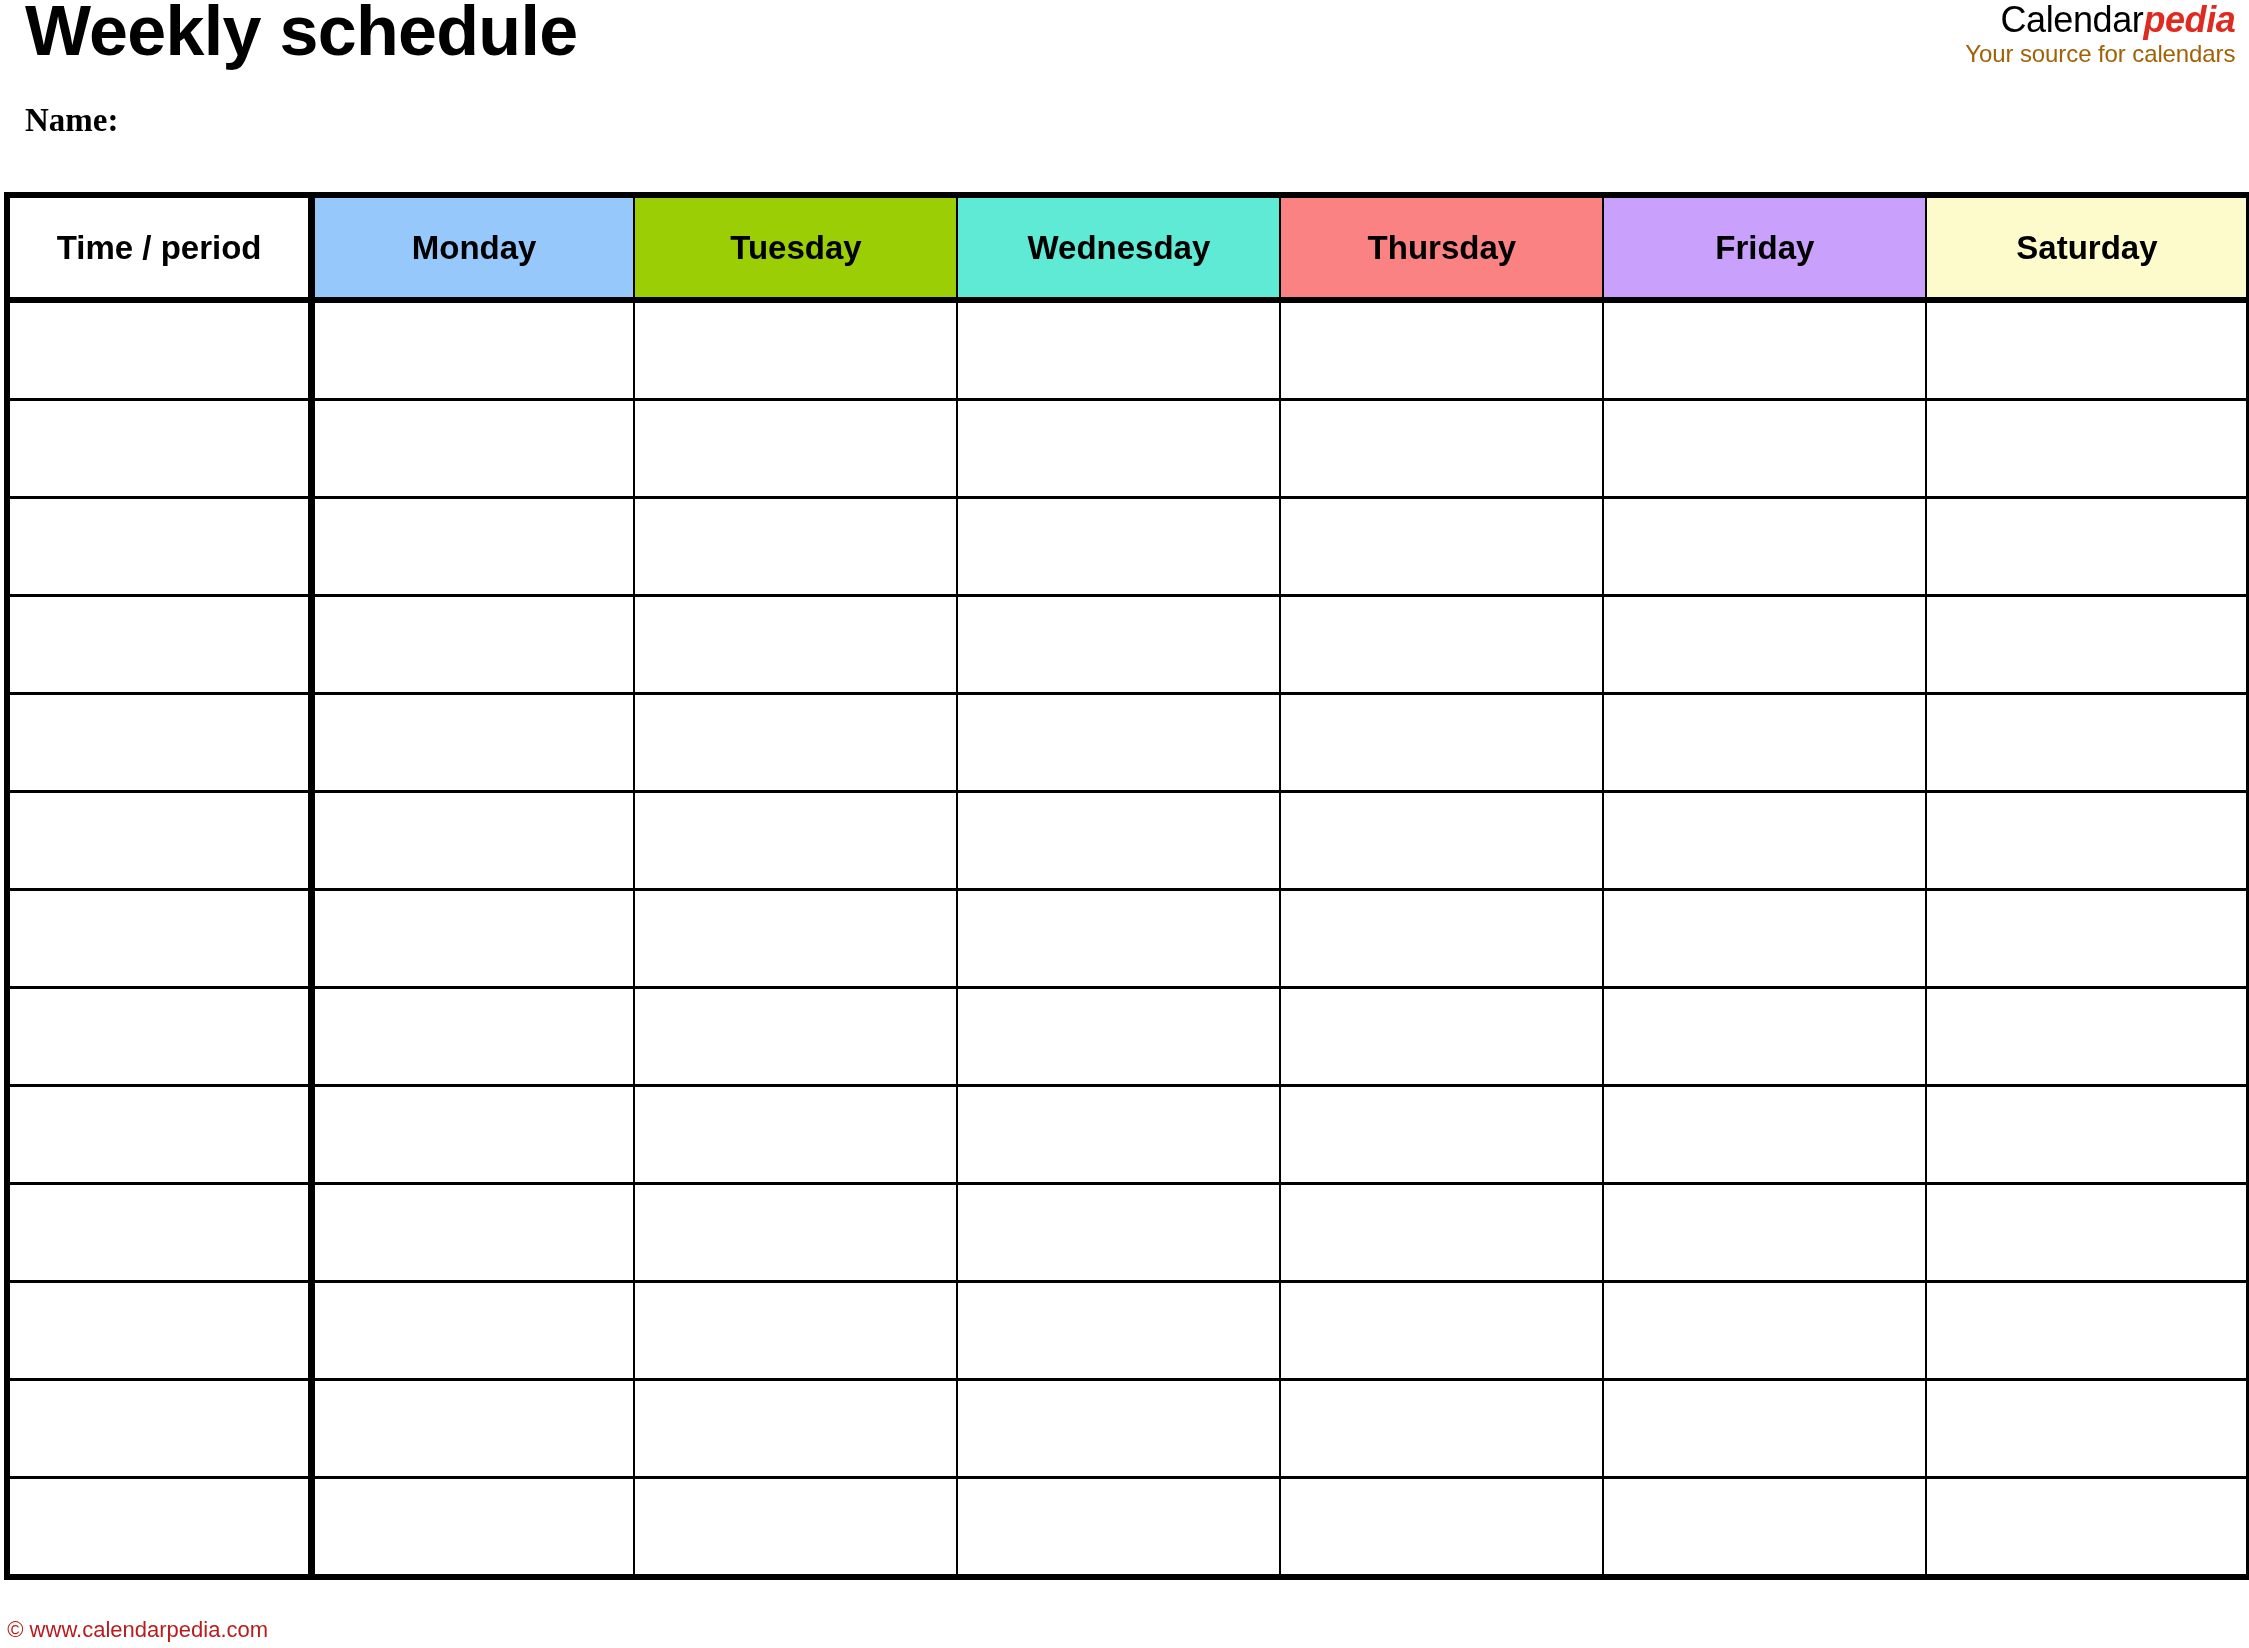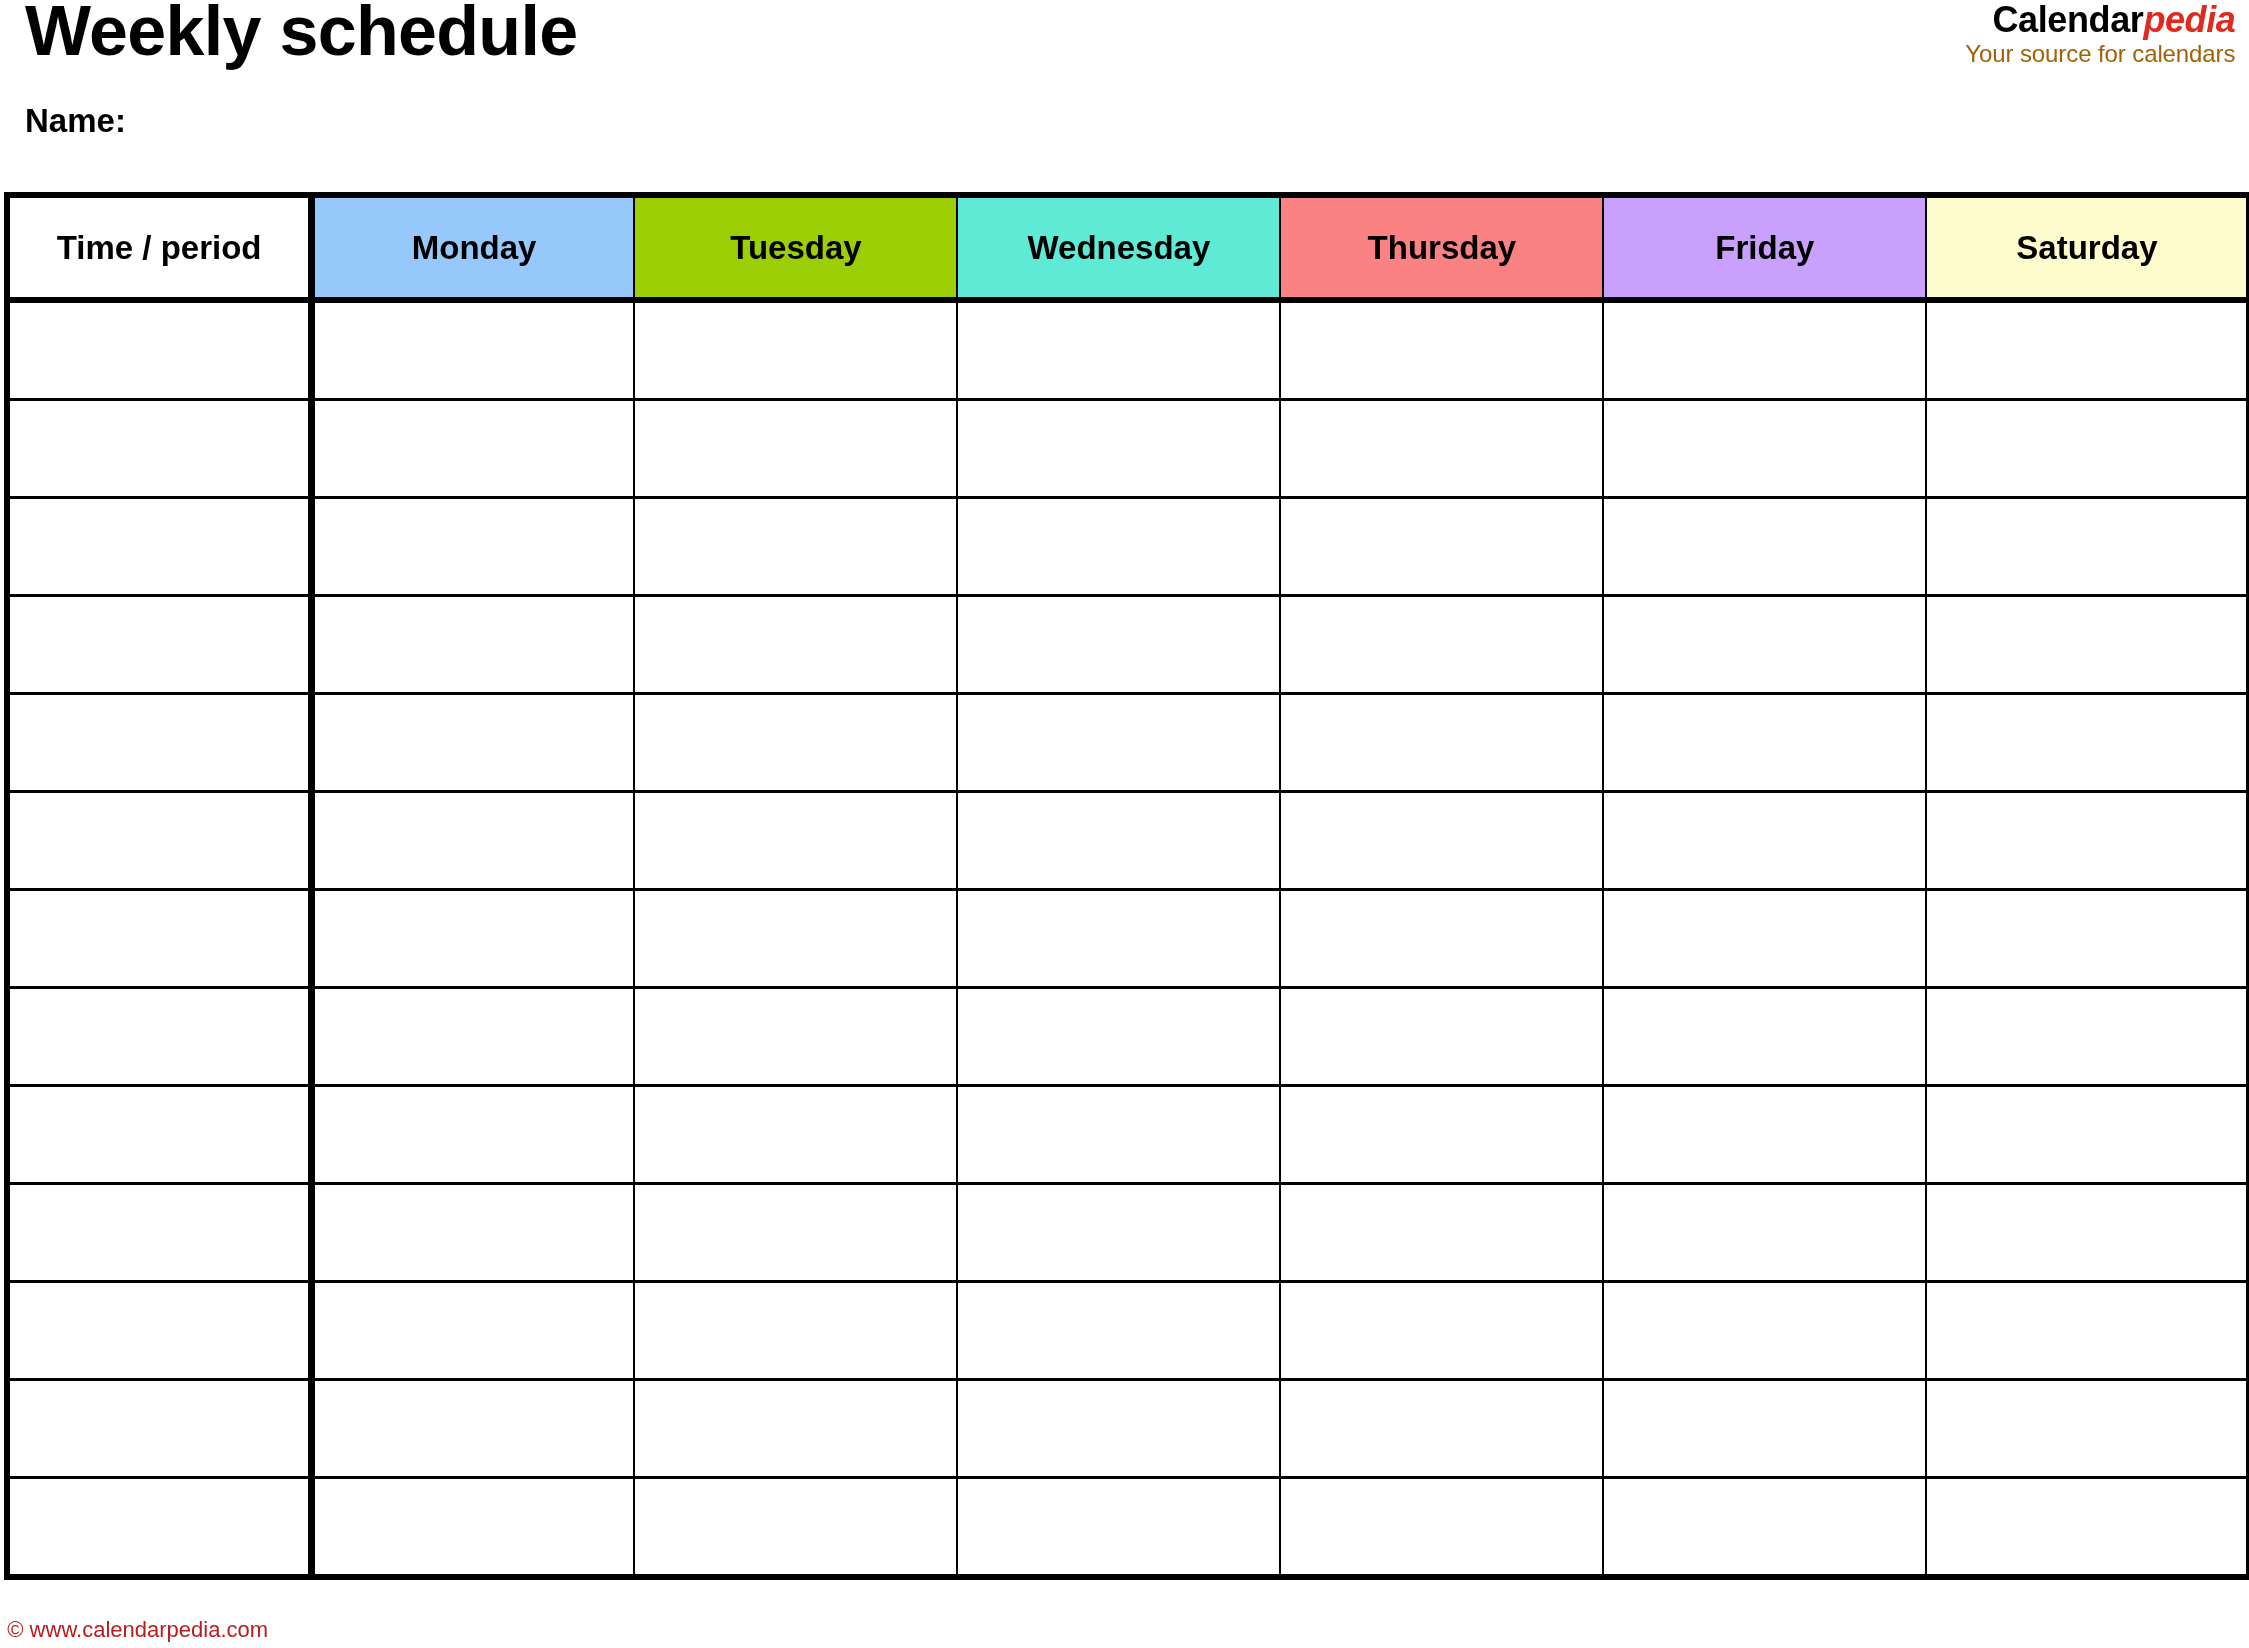--- a/index.html
+++ b/index.html
@@ -38,36 +38,37 @@
   }
 
   .name-label {
     position: absolute;
     left: 25px;
     top: 102px;
     font-size: 33px;
     font-weight: bold;
     color: #000000;
     white-space: nowrap;
+    font-family: Liberation Serif, serif;
   }
 
   .brand {
     position: absolute;
     right: 14.6px;
     top: 1.5px;
     text-align: right;
     line-height: 1.0;
   }
   .brand-logo {
     font-size: 36px;
     color: #000000;
     white-space: nowrap;
     letter-spacing: -0.4px;
   }
-  .brand-logo .brand-part-a { font-weight: bold; }
+  .brand-logo .brand-part-a { font-weight: normal; }
   .brand-logo .brand-part-b {
     font-weight: bold;
     font-style: italic;
     color: #e02a20;
     text-align: center;
   }
   .brand-tagline {
     font-size: 24px;
     color: #a16207;
     white-space: nowrap;

